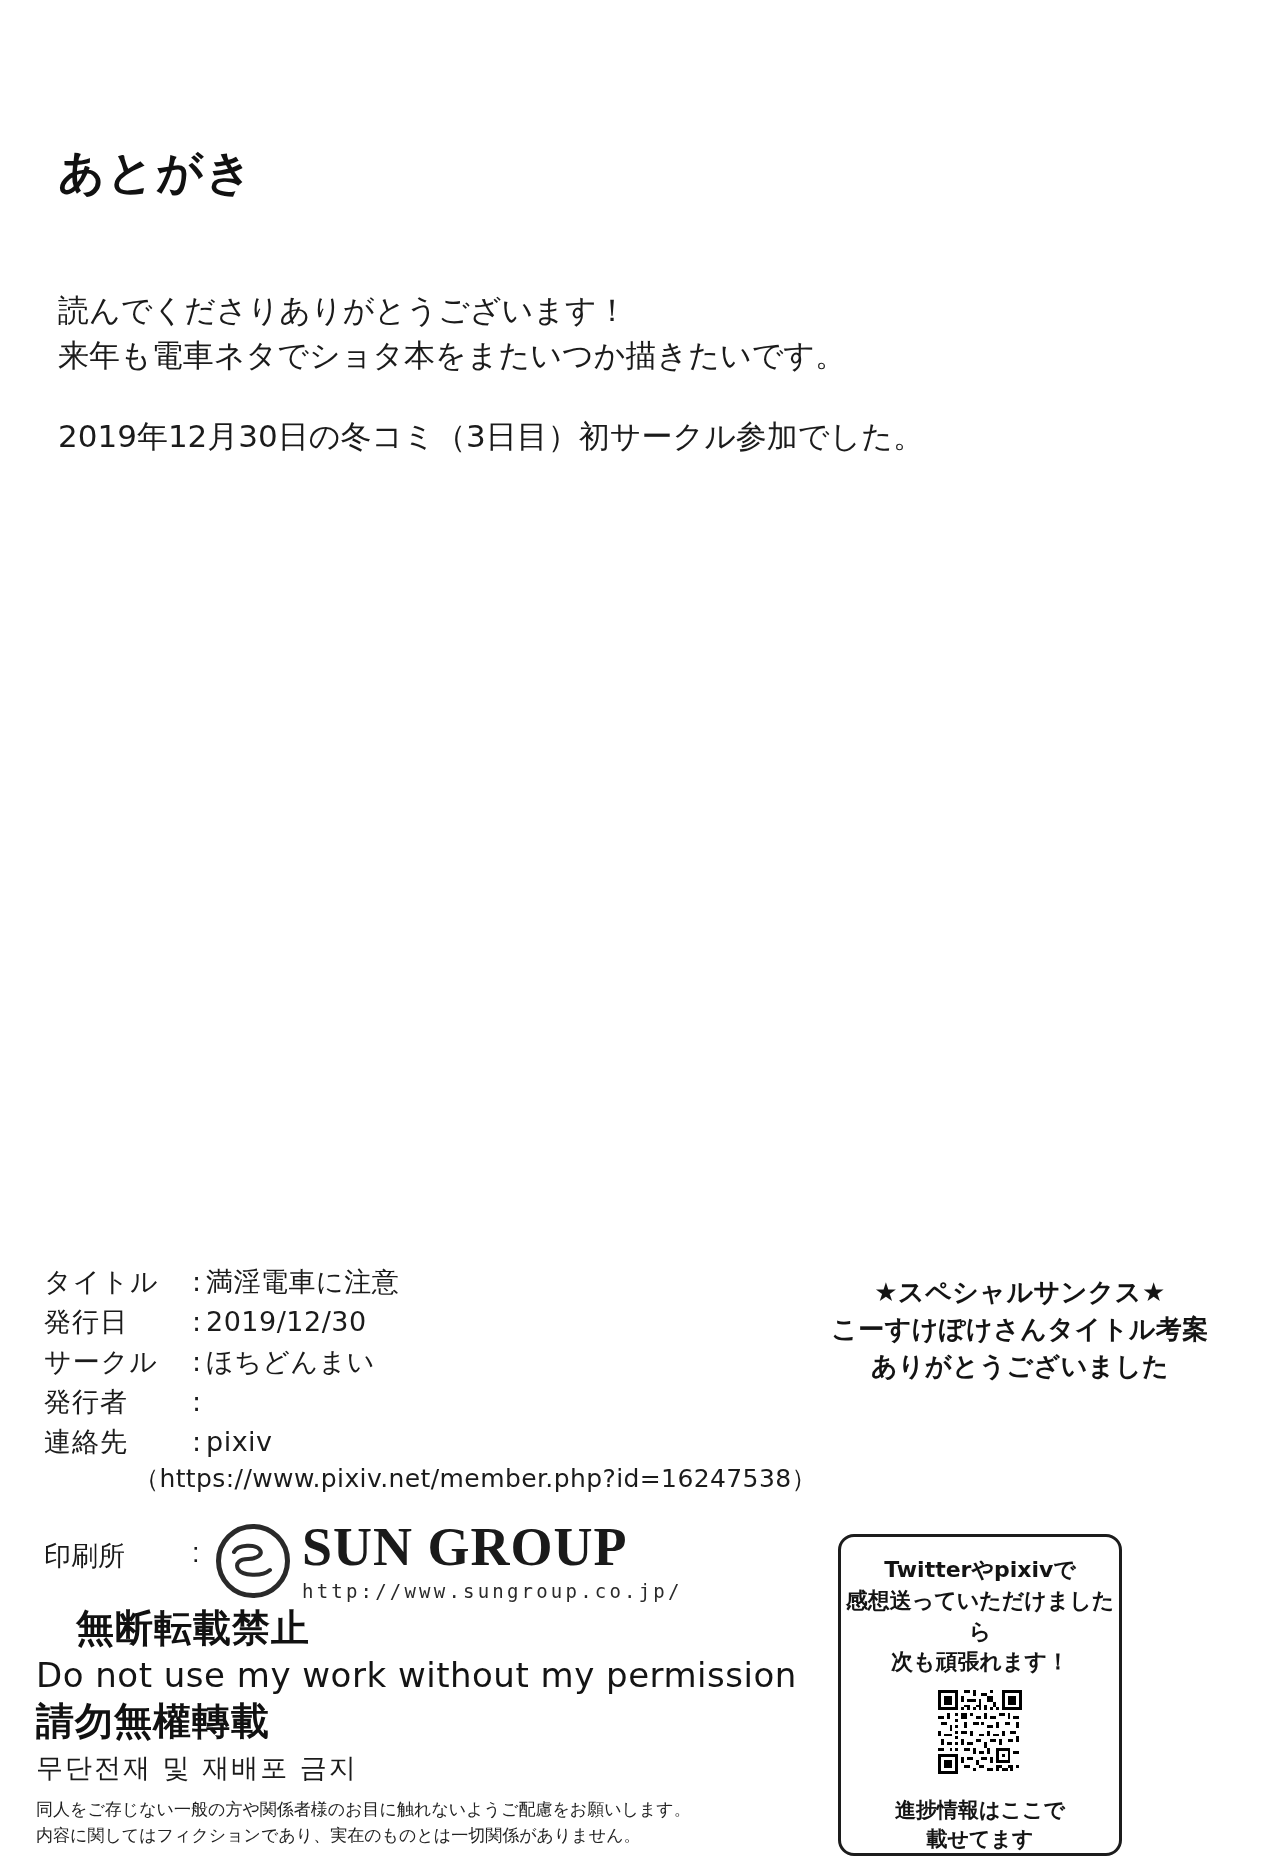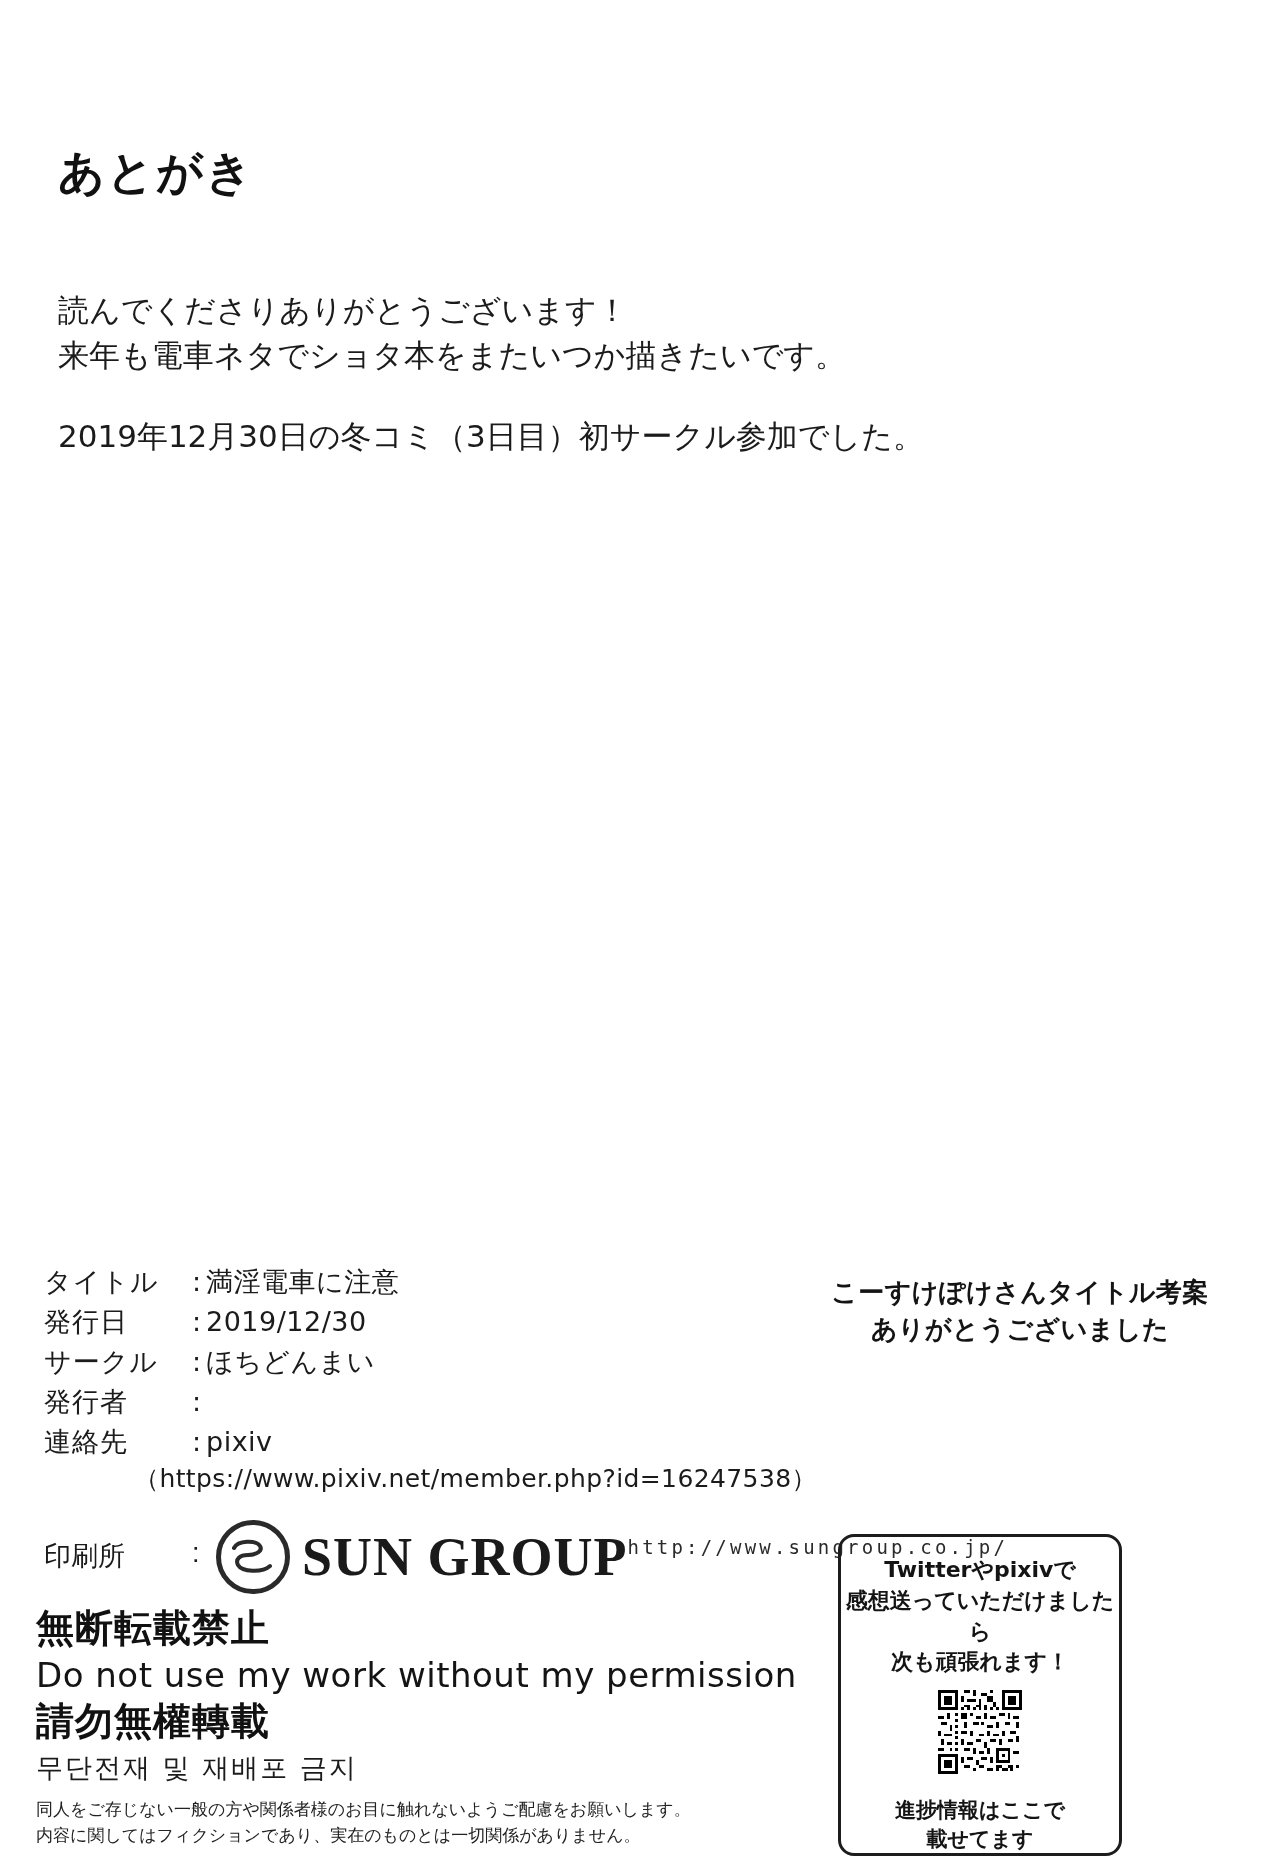--- a/index.html
+++ b/index.html
@@ -128,21 +128,21 @@
   .logo-mark .swirl {
     position: absolute;
     left: 14px;
     top: 19px;
     width: 46px;
     height: 36px;
   }
   .logo-text-wrap {
     margin-left: 12px;
     display: flex;
-    flex-direction: row;
+    flex-direction: column;
     justify-content: center;
   }
   .logo-word {
     font-size: 54px;
     font-weight: bold;
     letter-spacing: 1px;
     line-height: 1;
     color: #1a1a1a;
     font-family: "Liberation Serif", serif;
   }
@@ -161,20 +161,21 @@
     top: 1604px;
     width: 820px;
   }
   .notice-jp {
     font-size: 38px;
     font-weight: bold;
     letter-spacing: 1px;
     line-height: 1.28;
     color: #111;
     font-family: "DejaVu Sans", sans-serif;
+    margin-left: 40px;
   }
   .notice-en {
     font-size: 34px;
     letter-spacing: 0.5px;
     line-height: 1.3;
     color: #141414;
     font-family: "DejaVu Sans", sans-serif;
   }
   .notice-zh {
     font-size: 38px;
@@ -324,20 +325,21 @@
     <div class="notice-zh">請勿無權轉載</div>
     <div class="notice-ko">무단전재 및 재배포 금지</div>
   </div>
 
   <div class="disclaimer">
     <div>同人をご存じない一般の方や関係者様のお目に触れないようご配慮をお願いします。</div>
     <div>内容に関してはフィクションであり、実在のものとは一切関係がありません。</div>
   </div>
 
   <div class="thanks">
+    <div class="thanks-line">★スペシャルサンクス★</div>
     <div class="thanks-line">こーすけぽけさんタイトル考案</div>
     <div class="thanks-line">ありがとうございました</div>
   </div>
 
   <div class="qr-card">
     <div class="qr-top-line">
       <div>Twitterやpixivで</div>
       <div>感想送っていただけましたら</div>
       <div>次も頑張れます！</div>
     </div>

